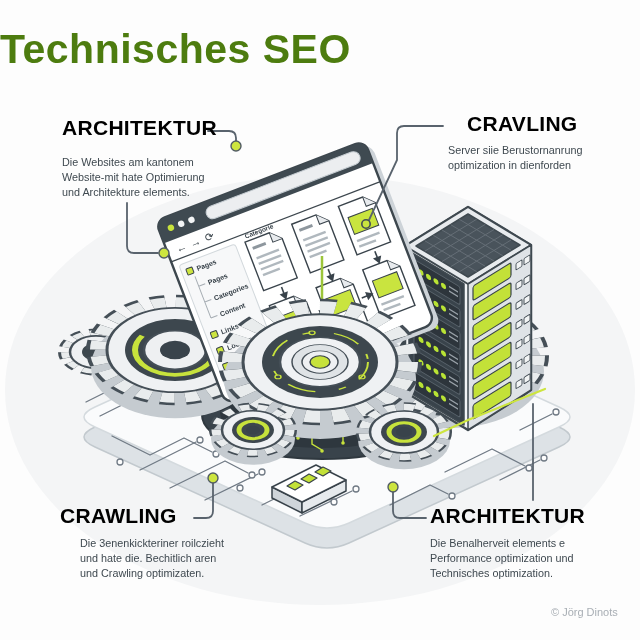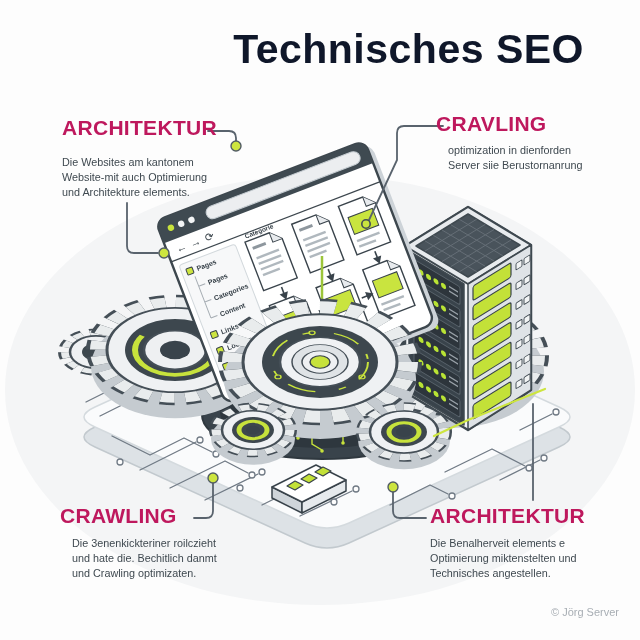--- a/index.html
+++ b/index.html
@@ -2,25 +2,25 @@
 <html><head>
 <meta charset="utf-8">
 <style>
   html,body{margin:0;padding:0}
   body{
     width:640px;height:640px;position:relative;overflow:hidden;
     background:#fdfdfd;font-family:"Liberation Sans",sans-serif;
   }
   #scene{position:absolute;left:0;top:0}
   .title{
-    position:absolute;top:26px;left:0;width:584px;text-align:right;
-    font-size:41px;font-weight:700;color:#0f172a;letter-spacing:.5px;
+    position:absolute;top:26px;left:0;width:584px;text-align:left;
+    font-size:41px;font-weight:700;color:#4d7c0f;letter-spacing:.5px;
   }
   .h{
-    position:absolute;font-weight:700;color:#be185d;font-size:21px;letter-spacing:.3px;
+    position:absolute;font-weight:700;color:#000000;font-size:21px;letter-spacing:.3px;
     white-space:nowrap;
   }
   .d{position:absolute;font-size:10.8px;color:#3f4950;line-height:1.4;white-space:nowrap}
   .attr{position:absolute;top:606px;left:551px;font-size:11px;color:#a8aeb4}
 </style>
 </head>
 <body>
 
 <svg id="scene" width="640" height="640" viewBox="0 0 640 640">
 
@@ -391,37 +391,37 @@
     <circle cx="213" cy="478" r="5" fill="#cde53f" stroke="#525c64" stroke-width="1.4"></circle>
     <circle cx="393" cy="487" r="5" fill="#cde53f" stroke="#525c64" stroke-width="1.4"></circle>
   </g>
 </svg>
 
 <div class="title">Technisches SEO</div>
 
 <div class="h" style="left:62px;top:116px">ARCHITEKTUR</div>
 <div class="d" style="left:62px;top:155px">
   <div>Die Websites am kantonem</div>
-  <div>Website-mit auch Optimierung</div>
+  <div>Website-mit hate Optimierung</div>
   <div>und Architekture elements.</div>
 </div>
 
-<div class="h" style="left:436px;top:112px">CRAVLING</div>
+<div class="h" style="left:467px;top:112px">CRAVLING</div>
 <div class="d" style="left:448px;top:143px">
+  <div>Server siie Berustornanrung</div>
   <div>optimization in dienforden</div>
-  <div>Server siie Berustornanrung</div>
 </div>
 
 <div class="h" style="left:60px;top:504px">CRAWLING</div>
-<div class="d" style="left:72px;top:536px">
+<div class="d" style="left:80px;top:536px">
   <div>Die 3enenkickteriner roilczieht</div>
-  <div>und hate die. Bechitlich danmt</div>
+  <div>und hate die. Bechitlich aren</div>
   <div>und Crawling optimizaten.</div>
 </div>
 
 <div class="h" style="left:430px;top:504px">ARCHITEKTUR</div>
 <div class="d" style="left:430px;top:536px">
   <div>Die Benalherveit elements e</div>
-  <div>Optimierung miktenstelten und</div>
-  <div>Technisches angestellen.</div>
+  <div>Performance optimization und</div>
+  <div>Technisches optimization.</div>
 </div>
 
-<div class="attr">© Jörg Server</div>
+<div class="attr">© Jörg Dinots</div>
 
 </body></html>

